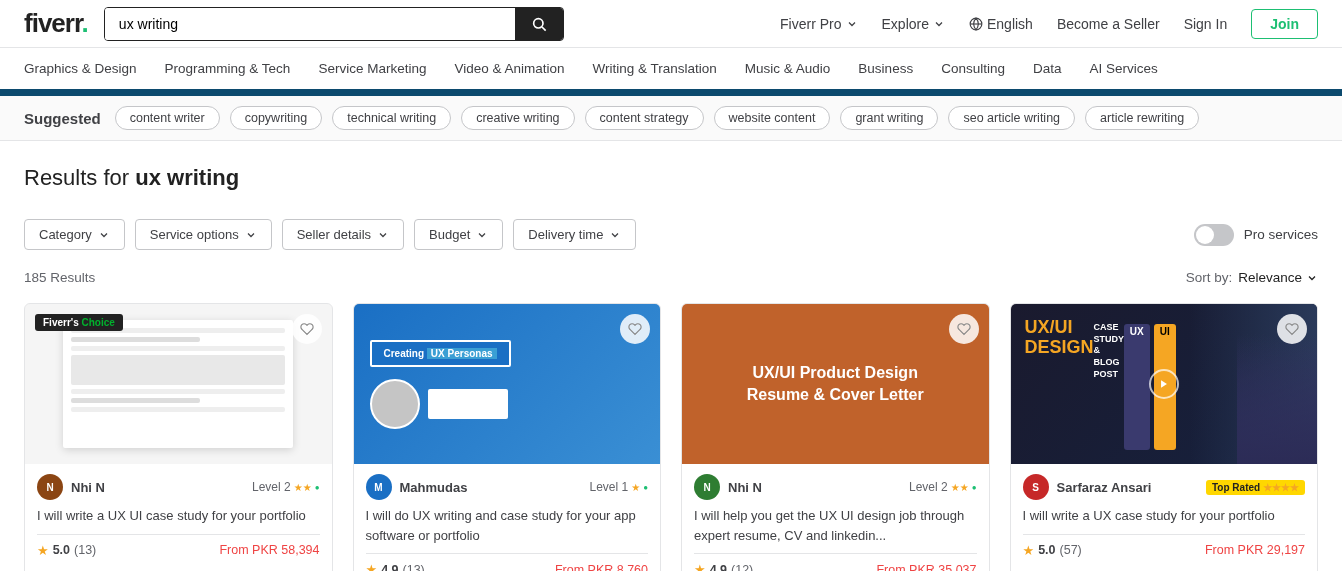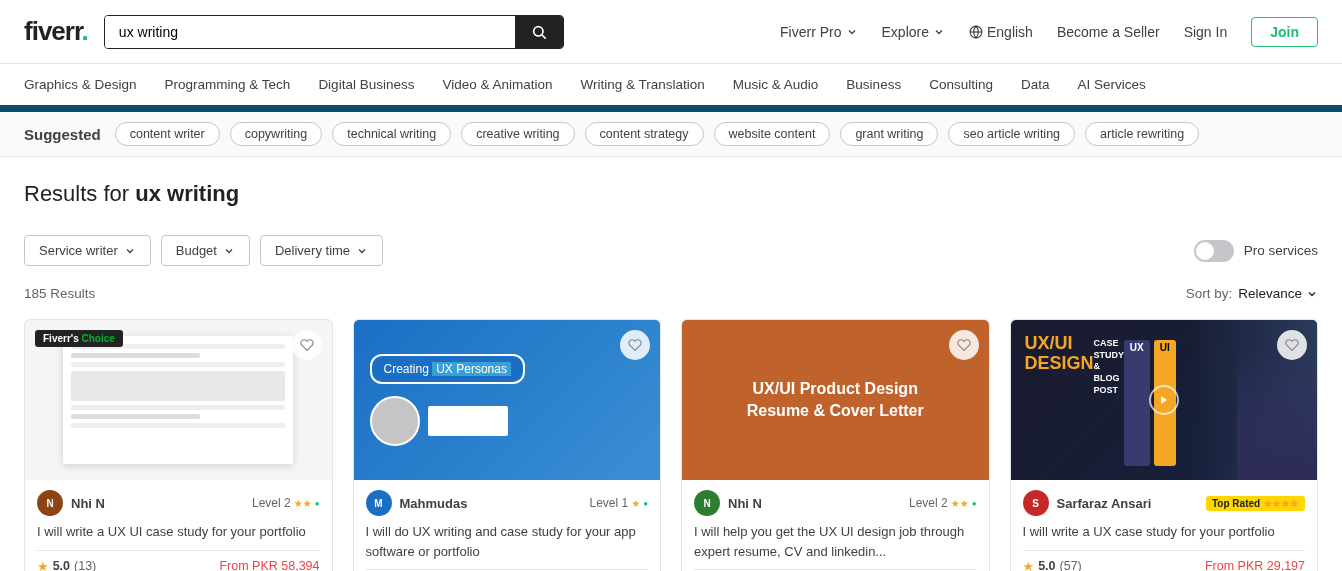--- a/index.html
+++ b/index.html
@@ -1,19 +1,19 @@
 <!DOCTYPE html>
 <html><head>
   <meta charset="utf-8">
   <style>
     * { margin: 0; padding: 0; box-sizing: border-box; }
     body { font-family: -apple-system, BlinkMacSystemFont, 'Segoe UI', sans-serif; background: #fff; font-size: 14px; color: #222; }
 
     
-    .header { display: flex; align-items: center; padding: 0 24px; height: 64px; border-bottom: 1px solid #e4e5e7; gap: 16px; }
+    .header { display: flex; align-items: center; padding: 0 24px; height: 48px; border-bottom: 1px solid #e4e5e7; gap: 16px; }
     .logo { font-size: 26px; font-weight: 900; color: #1dbf73; letter-spacing: -1px; flex-shrink: 0; }
     .logo span { color: #222; }
     .search-bar { display: flex; flex: 1; max-width: 460px; border: 1px solid #222; border-radius: 4px; overflow: hidden; }
     .search-bar input { flex: 1; padding: 8px 14px; border: none; outline: none; font-size: 14px; }
     .search-btn { background: #222; border: none; color: #fff; padding: 0 16px; cursor: pointer; display: flex; align-items: center; justify-content: center; }
     .header-nav { display: flex; align-items: center; gap: 24px; margin-left: auto; }
     .header-nav span, .header-nav a { font-size: 14px; color: #404145; cursor: pointer; text-decoration: none; white-space: nowrap; }
     .fiverr-pro-btn { display: flex; align-items: center; gap: 4px; font-size: 14px; color: #404145; cursor: pointer; }
     .explore-btn { display: flex; align-items: center; gap: 4px; font-size: 14px; color: #404145; cursor: pointer; }
     .lang-btn { display: flex; align-items: center; gap: 4px; font-size: 14px; color: #404145; cursor: pointer; }
@@ -143,21 +143,21 @@
     </div>
     <span>Become a Seller</span>
     <span>Sign In</span>
     <button class="join-btn">Join</button>
   </nav>
 </header>
 
 <nav class="cat-nav">
   <a>Graphics &amp; Design</a>
   <a>Programming &amp; Tech</a>
-  <a>Digital Business</a>
+  <a>Service Marketing</a>
   <a>Video &amp; Animation</a>
   <a>Writing &amp; Translation</a>
   <a>Music &amp; Audio</a>
   <a>Business</a>
   <a>Consulting</a>
   <a>Data</a>
   <a>AI Services</a>
 </nav>
 
 <div class="suggested-bar">
@@ -173,21 +173,33 @@
   <span class="tag">article rewriting</span>
 </div>
 
 <div class="main">
   <h1 class="results-title">
     <span>Results for </span><strong>ux writing</strong>
   </h1>
 
   <div class="filters">
     <button class="filter-btn">
-      <span>Service writer</span>
+      <span>Category</span>
+      <svg width="12" height="12" viewBox="0 0 24 24" fill="none" stroke="#404145" stroke-width="2.5">
+          <polyline points="6 9 12 15 18 9"></polyline>
+        </svg>
+    </button>
+    <button class="filter-btn">
+      <span>Service options</span>
+      <svg width="12" height="12" viewBox="0 0 24 24" fill="none" stroke="#404145" stroke-width="2.5">
+          <polyline points="6 9 12 15 18 9"></polyline>
+        </svg>
+    </button>
+    <button class="filter-btn">
+      <span>Seller details</span>
       <svg width="12" height="12" viewBox="0 0 24 24" fill="none" stroke="#404145" stroke-width="2.5">
           <polyline points="6 9 12 15 18 9"></polyline>
         </svg>
     </button>
     <button class="filter-btn">
       <span>Budget</span>
       <svg width="12" height="12" viewBox="0 0 24 24" fill="none" stroke="#404145" stroke-width="2.5">
           <polyline points="6 9 12 15 18 9"></polyline>
         </svg>
     </button>
@@ -266,21 +278,21 @@
           </div>
           <div class="card-price">From PKR 58,394</div>
         </div>
       </div>
     </div>
 
     <div class="card">
       <div class="card-img" style="position:relative;">
         <div class="card2-bg" style="width:100%;height:100%;position:relative;">
           <div style="position:absolute;top:0;left:0;right:0;bottom:0;display:flex;flex-direction:column;align-items:flex-start;justify-content:center;padding:16px;">
-            <div style="background:#1a6fc4;border:2px solid #fff;padding:6px 12px;border-radius:12px;font-size:12px;font-weight:400;color:#fff;display:inline-block;margin-bottom:4px;">
+            <div style="background:#1a6fc4;border:2px solid #fff;padding:6px 12px;border-radius:2px;font-size:10px;font-weight:700;color:#fff;display:inline-block;margin-bottom:4px;">
               Creating <span style="background:#3a9fd4;padding:0 4px;">UX Personas</span>
             </div>
             <div style="margin-top:8px;display:flex;gap:8px;align-items:center;">
               <div style="width:50px;height:50px;border-radius:50%;background:#c5c5c5;overflow:hidden;border:2px solid #fff;"></div>
               <div style="background:#fff;height:30px;width:80px;border-radius:2px;"></div>
             </div>
           </div>
         </div>
         <div class="card-favorite">
           <svg width="14" height="14" viewBox="0 0 24 24" fill="none" stroke="#888" stroke-width="2">

